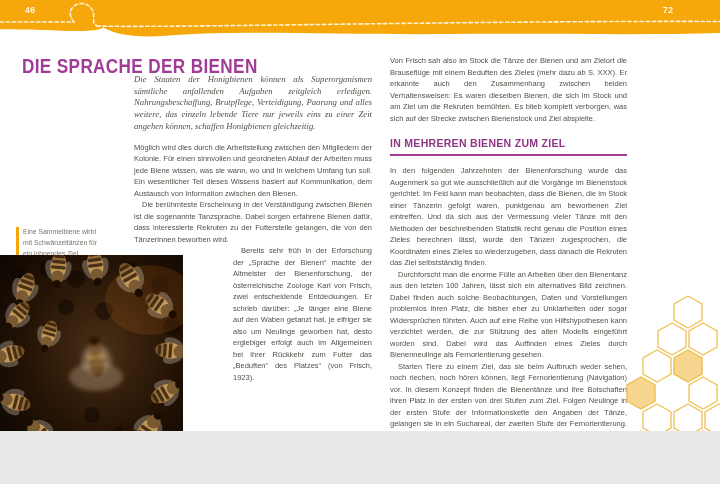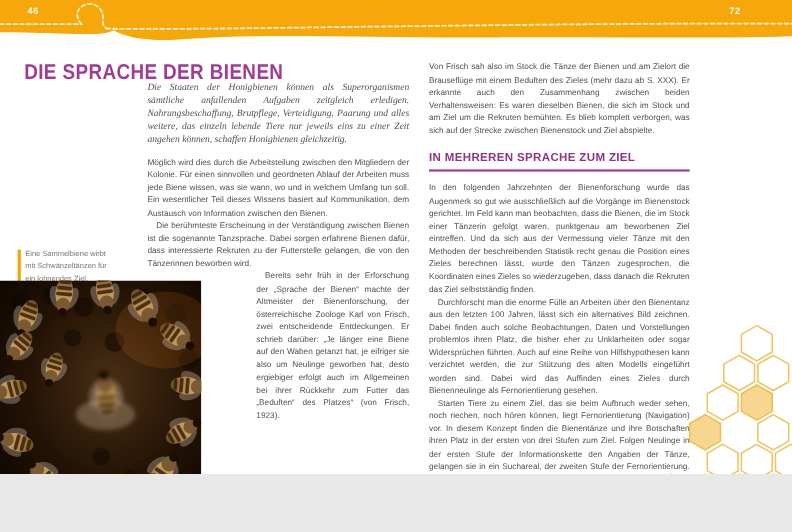--- a/index.html
+++ b/index.html
@@ -138,21 +138,21 @@
       <use href="#bee" transform="translate(48 82) rotate(-163) scale(0.9)"></use>
     </g>
     <g filter="url(#danceBlur)">
       <ellipse cx="96" cy="122" rx="27" ry="14" fill="rgba(210,190,160,0.32)"></ellipse>
       <use href="#bee" transform="translate(96 102) rotate(-6) scale(1.18)"></use>
     </g>
   </svg>
 
   <div id="rightcol">
     <p class="body">Von Frisch sah also im Stock die Tänze der Bienen und am Zielort die Brauseflüge mit einem Beduften des Zieles (mehr dazu ab S. XXX). Er erkannte auch den Zusammenhang zwischen beiden Verhaltensweisen: Es waren dieselben Bienen, die sich im Stock und am Ziel um die Rekruten bemühten. Es blieb komplett verborgen, was sich auf der Strecke zwischen Bienenstock und Ziel abspielte.</p>
-    <h2 id="subhead">IN MEHREREN SPRACHE ZUM ZIEL</h2>
+    <h2 id="subhead">IN MEHREREN BIENEN ZUM ZIEL</h2>
     <p class="body">In den folgenden Jahrzehnten der Bienenforschung wurde das Augenmerk so gut wie ausschließlich auf die Vorgänge im Bienenstock gerichtet. Im Feld kann man beobachten, dass die Bienen, die im Stock einer Tänzerin gefolgt waren, punktgenau am beworbenen Ziel eintreffen. Und da sich aus der Vermessung vieler Tänze mit den Methoden der beschreibenden Statistik recht genau die Position eines Zieles berechnen lässt, wurde den Tänzen zugesprochen, die Koordinaten eines Zieles so wiederzugeben, dass danach die Rekruten das Ziel selbstständig finden.</p>
     <p class="body indent">Durchforscht man die enorme Fülle an Arbeiten über den Bienentanz aus den letzten 100 Jahren, lässt sich ein alternatives Bild zeichnen. Dabei finden auch solche Beobachtungen, Daten und Vorstellungen problemlos ihren Platz, die bisher eher zu Unklarheiten oder sogar Widersprüchen führten. Auch auf eine Reihe von Hilfshypothesen kann verzichtet werden, die zur Stützung des alten Modells eingeführt worden sind. Dabei wird das Auffinden eines Zieles durch Bienenneulinge als Fernorientierung gesehen.</p>
     <p class="body indent">Starten Tiere zu einem Ziel, das sie beim Aufbruch weder sehen, noch riechen, noch hören können, liegt Fernorientierung (Navigation) vor. In diesem Konzept finden die Bienentänze und ihre Botschaften ihren Platz in der ersten von drei Stufen zum Ziel. Folgen Neulinge in der ersten Stufe der Informationskette den Angaben der Tänze, gelangen sie in ein Suchareal, der zweiten Stufe der Fernorientierung. Stoßen sie dort auf die erfahrenen Bienen, die im Stock tanzten und nun auf dem Weg zum Ziel sind, ist deren Lockverhalten in der dritten Stufe der Annäherung an das Ziel ebenso zielführend wie die Düfte der Blüten. Die detaillierte Infografik im nächsten Kapitel wird dieses neue Drei-Phasen-Modell noch genauer veranschaulichen.</p>
   </div>
 
   <svg id="hexes" width="142" height="190" viewBox="0 0 142 190" aria-hidden="true">
     <defs>
       <polygon id="hex" points="0,-16 14,-8 14,8 0,16 -14,8 -14,-8"></polygon>
     </defs>
     <g stroke="#F0C45C" stroke-width="1.4" fill="none">

